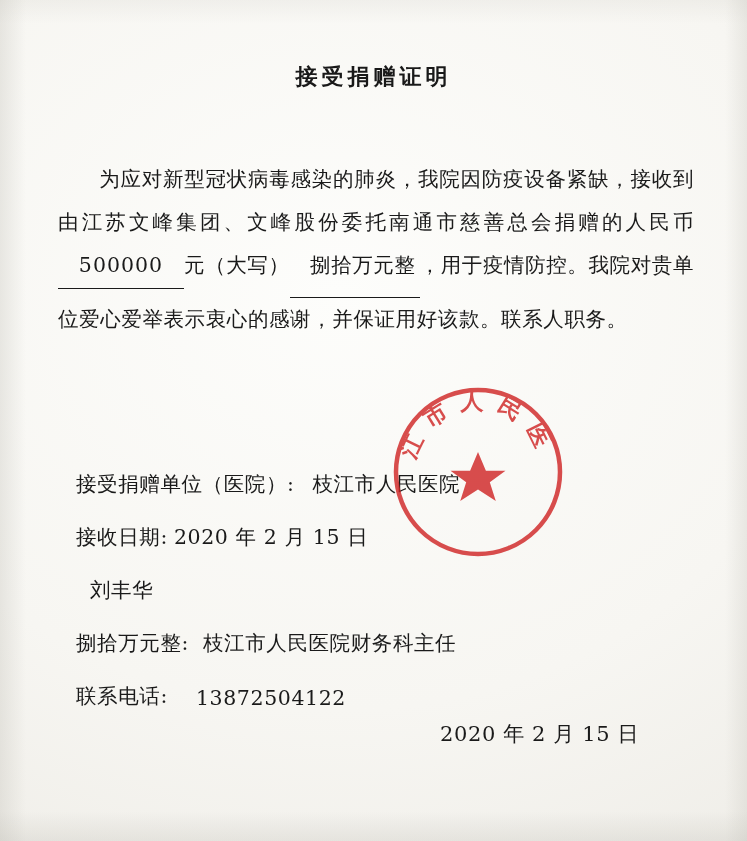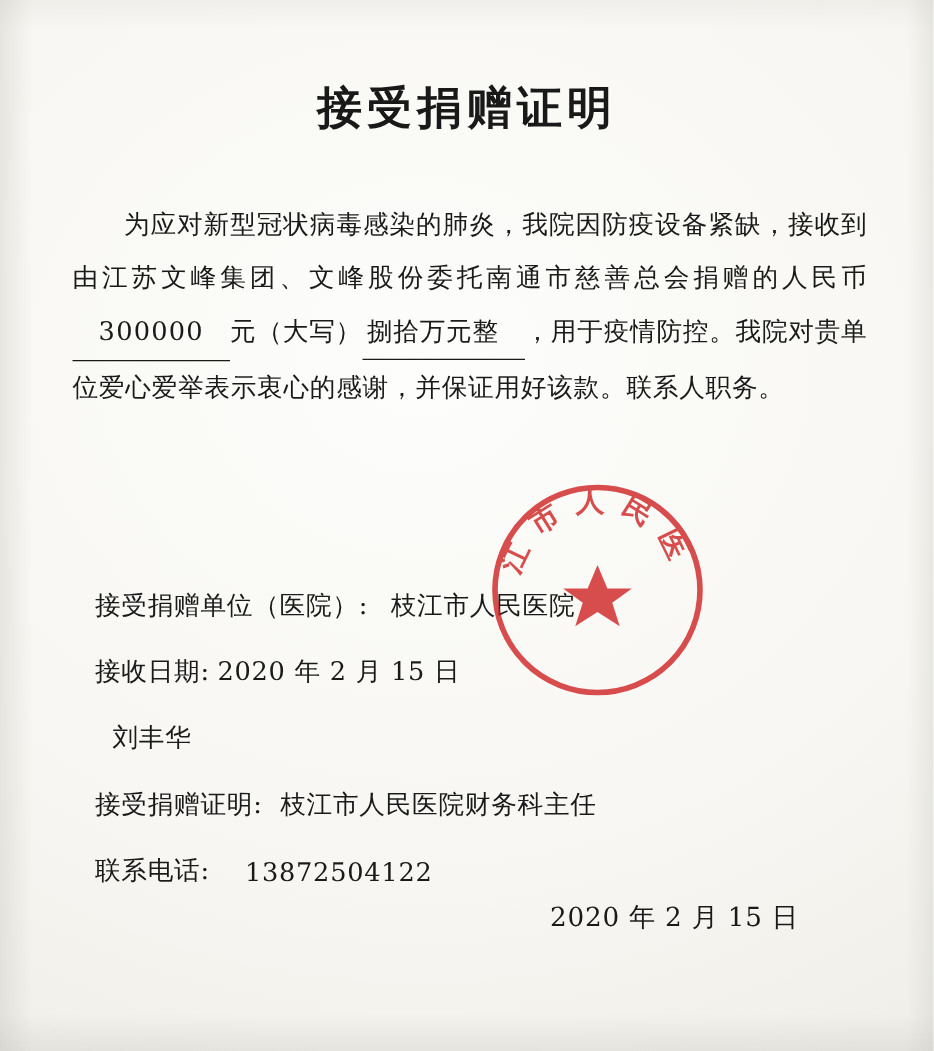--- a/index.html
+++ b/index.html
@@ -35,21 +35,21 @@
       linear-gradient(180deg, rgba(205,203,196,0.20) 0px, rgba(255,255,255,0) 24px);
     pointer-events: none;
   }
 
   .doc-title {
     position: absolute;
     top: 62px;
     left: 0;
     width: 747px;
     text-align: center;
-    font-size: 36px;
+    font-size: 22px;
     font-weight: bold;
     letter-spacing: 4px;
     color: #191919;
   }
 
   .body-text {
     position: absolute;
     top: 158px;
     left: 58px;
     width: 636px;
@@ -65,23 +65,23 @@
     display: inline-block;
     min-width: 118px;
     text-align: center;
     border-bottom: 1.6px solid #1a1a1a;
     padding: 0 4px 1px 4px;
     letter-spacing: 1px;
   }
   .cn-amount-blank {
     display: inline-block;
     min-width: 122px;
-    text-align: left;
+    text-align: right;
     border-bottom: 1.6px solid #1a1a1a;
-    padding: 0 4px 0 4px;
+    padding: 0 4px 10px 4px;
   }
 
   .fields {
     position: absolute;
     top: 445px;
     left: 76px;
     width: 600px;
     font-size: 20.5px;
     color: #1a1a1a;
     letter-spacing: 0.6px;
@@ -130,37 +130,37 @@
   }
 </style>
 </head>
 <body>
 
 <div id="page">
 
   <div class="doc-title">接受捐赠证明</div>
 
   <div class="body-text">
-    <span class="indent"></span><span>为应对新型冠状病毒感染的肺炎，我院因防疫设备紧缺，</span><span>接收到由江苏文峰集团、文峰股份委托南通市慈善总会捐赠</span><span>的人民币</span><span class="amount-blank">300000</span><span>元（大写）</span><span class="cn-amount-blank">捌拾万元整</span><span>，用于疫情防控。</span><span>我院对贵单位爱心爱举表示衷心的感谢，并保证用好该款。</span><span>联系人职务。</span>
+    <span class="indent"></span><span>为应对新型冠状病毒感染的肺炎，我院因防疫设备紧缺，</span><span>接收到由江苏文峰集团、文峰股份委托南通市慈善总会捐赠</span><span>的人民币</span><span class="amount-blank">500000</span><span>元（大写）</span><span class="cn-amount-blank">捌拾万元整</span><span>，用于疫情防控。</span><span>我院对贵单位爱心爱举表示衷心的感谢，并保证用好该款。</span><span>联系人职务。</span>
   </div>
 
   <div class="fields">
     <div class="field-row">
       <span class="field-label">接受捐赠单位（医院）:</span>
       <span class="field-value fv-indent-1">枝江市人民医院</span>
     </div>
     <div class="field-row">
       <span class="field-label">接收日期:</span>
       <span class="field-value fv-indent-2">2020 年 2 月 15 日</span>
     </div>
     <div class="field-row">
       <span class="field-value fv-indent-3">刘丰华</span>
     </div>
     <div class="field-row">
-      <span class="field-label">接受捐赠证明:</span>
+      <span class="field-label">捌拾万元整:</span>
       <span class="field-value fv-indent-3">枝江市人民医院财务科主任</span>
     </div>
     <div class="field-row">
       <span class="field-label">联系电话:</span>
       <span class="field-value fv-indent-4">13872504122</span>
     </div>
   </div>
 
   <div class="sign-date">2020 年 2 月 15 日</div>
 

